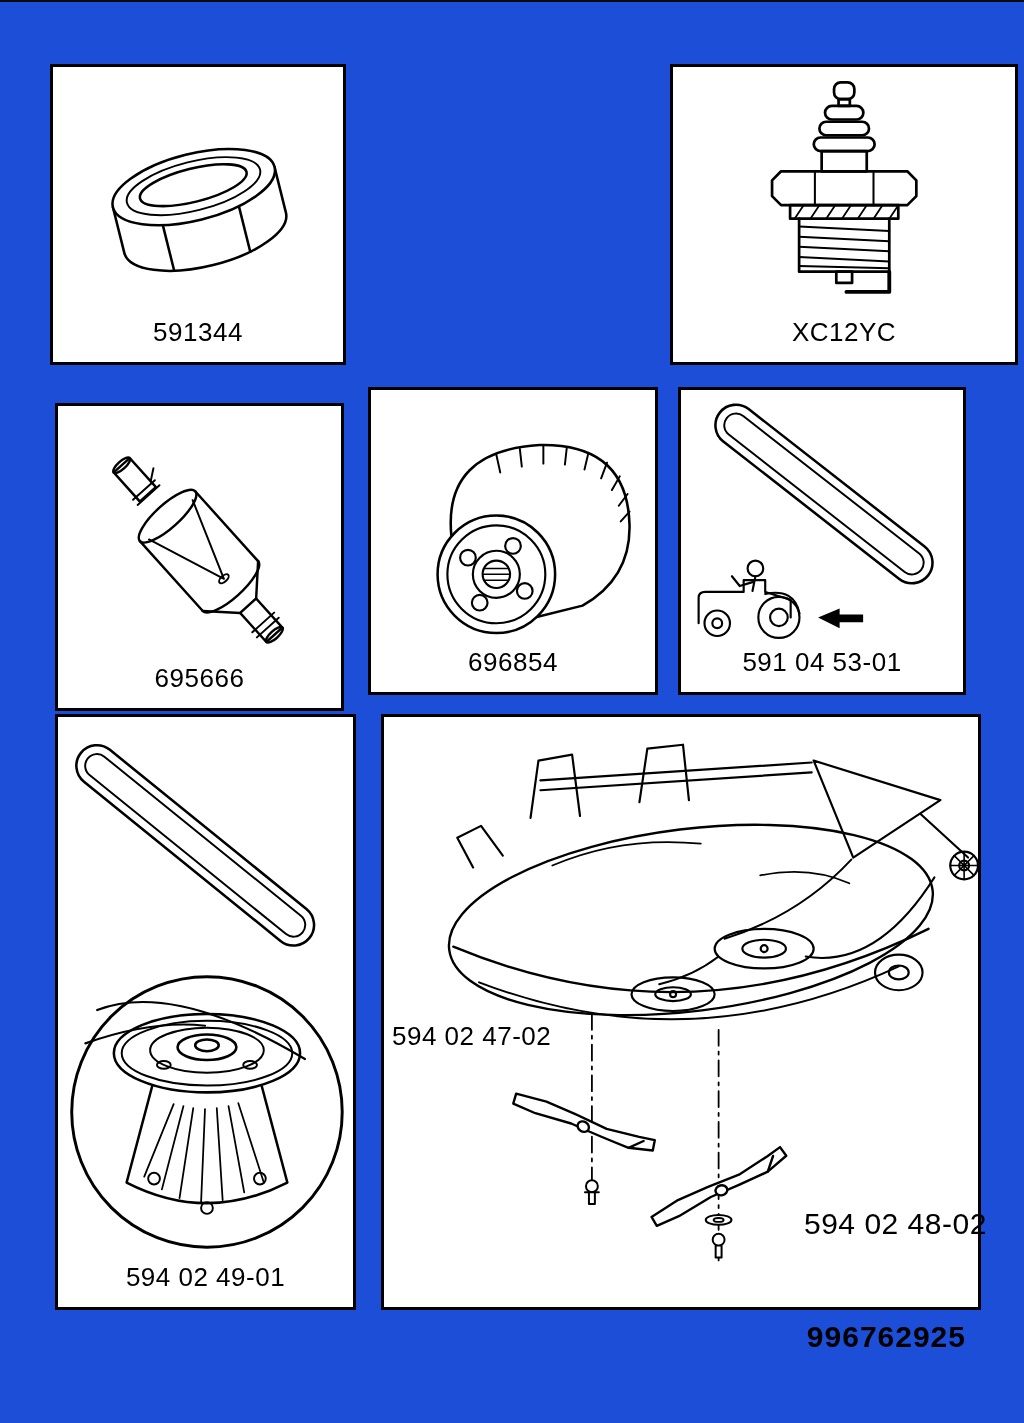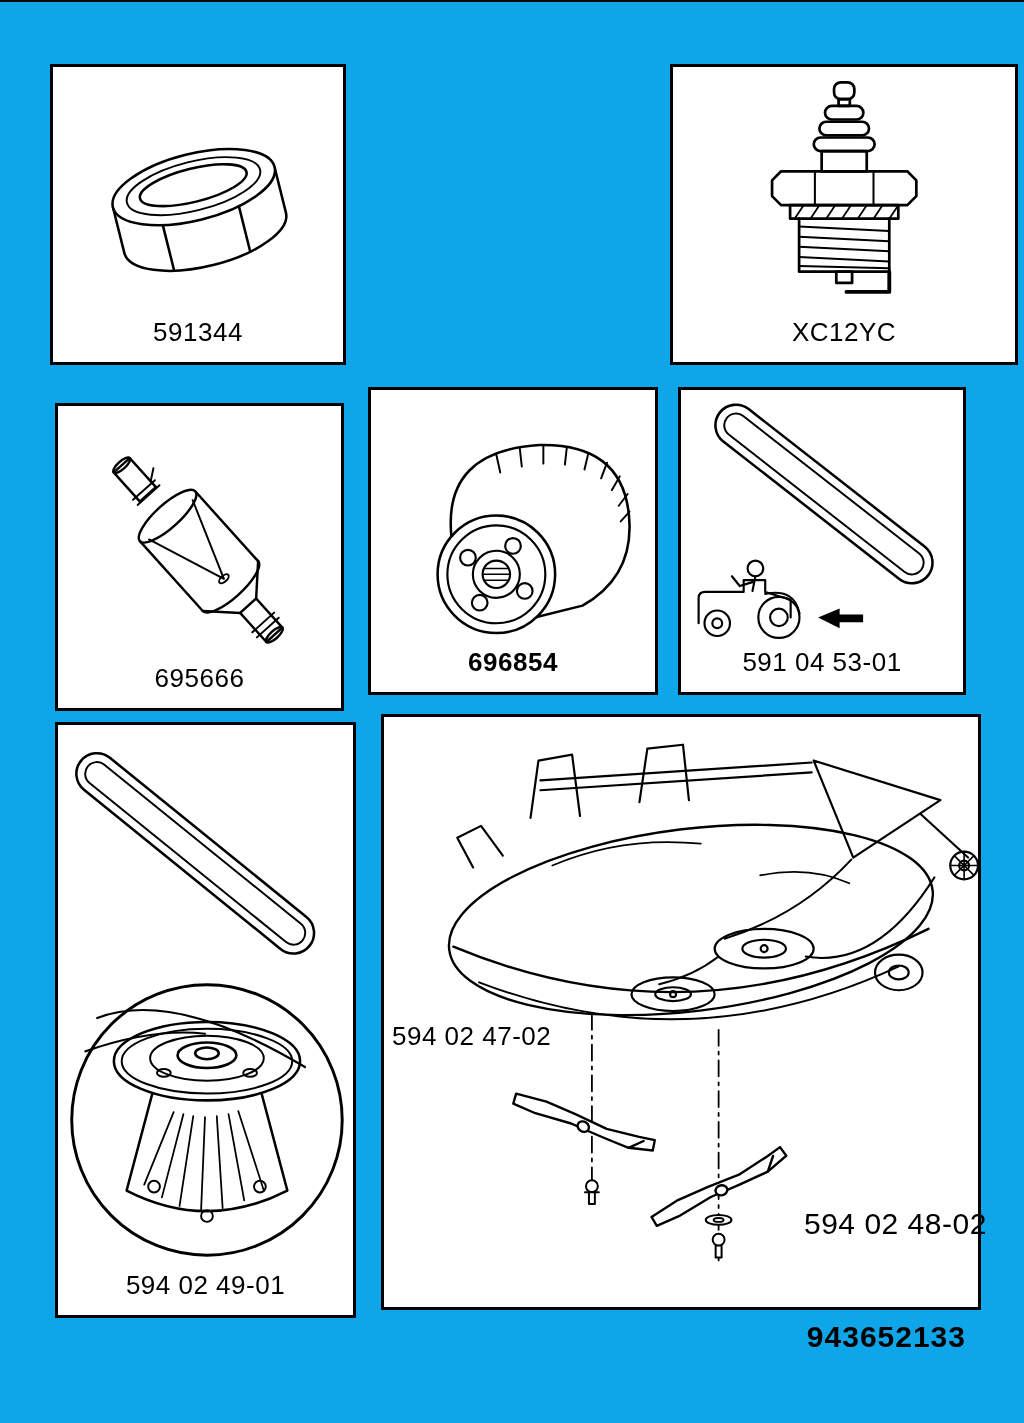--- a/index.html
+++ b/index.html
@@ -1,19 +1,19 @@
 <!DOCTYPE html>
 <html><head>
 <meta charset="utf-8">
 <style>
   html,body{margin:0;padding:0;background:#ffffff;}
   .page{
     position:relative;
     width:1024px;height:1423px;
-    background:#0ea5e9;
+    background:#1d4ed8;
     font-family:"Liberation Sans", sans-serif;
     color:#000;
     border-top:2px solid #0a0a0a;
     box-sizing:border-box;
     overflow:hidden;
   }
   .panel{
     position:absolute;
     border:3px solid #000;
     background:#fff;
@@ -22,23 +22,23 @@
   .panel svg{position:absolute;left:0;top:0;width:100%;height:100%;}
   .part-label{
     position:absolute;left:0;right:0;bottom:14px;
     text-align:center;
     font-size:26px;letter-spacing:0.5px;color:#000;
     white-space:nowrap;
   }
   #panel-air-filter{left:50px;top:62px;width:296px;height:301px;}
   #panel-spark-plug{left:670px;top:62px;width:348px;height:301px;}
   #panel-fuel-filter{left:55px;top:401px;width:289px;height:308px;}
-  #panel-oil-filter{left:368px;top:385px;width:290px;height:308px;font-weight:bold;}
+  #panel-oil-filter{left:368px;top:385px;width:290px;height:308px;}
   #panel-ground-belt{left:678px;top:385px;width:288px;height:308px;}
-  #panel-deck-belt{left:55px;top:712px;width:301px;height:596px;margin-top:8px;}
+  #panel-deck-belt{left:55px;top:712px;width:301px;height:596px;}
   #panel-deck{left:381px;top:712px;width:600px;height:596px;}
   .deck-label-left{
     position:absolute;left:8px;top:304px;
     font-size:26px;letter-spacing:0.5px;white-space:nowrap;
   }
   .deck-label-right{
     position:absolute;left:420px;top:490px;
     font-size:30px;letter-spacing:0.5px;white-space:nowrap;
   }
   .footer-code{
@@ -235,15 +235,15 @@
           <ellipse cx="338" cy="508" rx="5" ry="2"></ellipse>
           <circle cx="338" cy="528" r="6" fill="#fff"></circle>
           <rect x="335" y="534" width="6" height="12" fill="#fff"></rect>
         </g>
       </g>
     </svg>
     <div class="deck-label-left">594 02 47-02</div>
     <div class="deck-label-right">594 02 48-02</div>
   </section>
 
-  <div class="footer-code">943652133</div>
+  <div class="footer-code">996762925</div>
 
 </div>
 
 </body></html>

